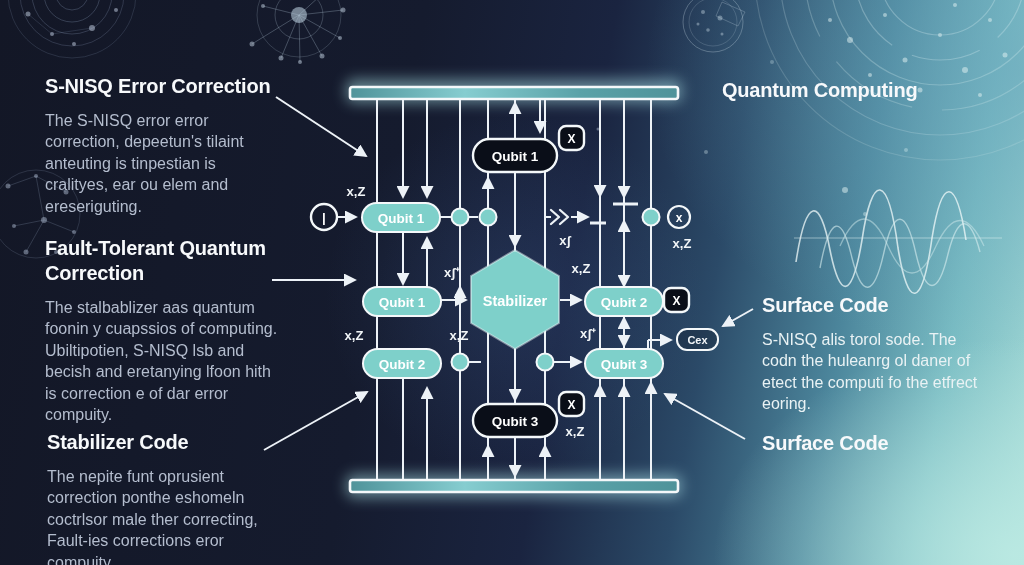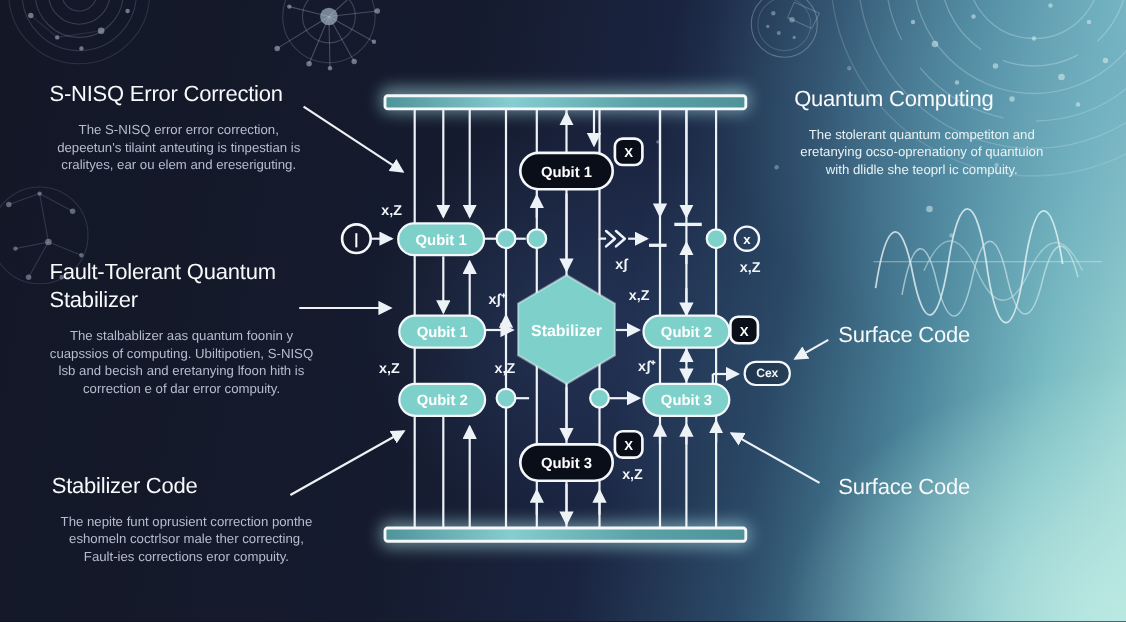--- a/index.html
+++ b/index.html
@@ -8,24 +8,24 @@
     font-family:"Liberation Sans",sans-serif;
     background:
       radial-gradient(ellipse 430px 310px at 1015px 555px, rgba(188,234,227,0.9), rgba(188,234,227,0) 70%),
       radial-gradient(ellipse 520px 400px at 1020px 70px, rgba(105,165,188,0.55), rgba(105,165,188,0) 72%),
       radial-gradient(ellipse 270px 260px at 514px 295px, rgba(72,110,172,0.22), rgba(72,110,172,0) 70%),
       linear-gradient(100deg,#131726 0%,#151b2e 38%,#1a2440 55%,#2b4a68 68%,#4c869c 80%,#79bcc3 90%,#a7dcd8 100%);
   }
   svg{position:absolute;left:0;top:0;}
   .tblock{position:absolute;}
   .tblock h2{
-    margin:0;color:#f7f9fb;font-size:20px;font-weight:400;
+    margin:0;color:#f7f9fb;font-size:20px;font-weight:700;
     letter-spacing:-0.2px;line-height:1.25;
   }
-  .tblock p{margin:11px 0 0 0;font-size:12px;line-height:1.34;text-align:center;}
+  .tblock p{margin:11px 0 0 0;font-size:16px;line-height:1.34;}
   .tleft p{color:#b4bdce;}
   .tright p{color:#e9f2f4;}
   .dlabel{fill:#f2f6f8;font-size:13px;font-weight:600;text-anchor:middle;}
   .plabel{fill:#ffffff;font-size:13.5px;font-weight:700;text-anchor:middle;}
   .slabel{fill:#ffffff;font-size:14.5px;font-weight:700;text-anchor:middle;}
   .xlabel{fill:#ffffff;font-size:12px;font-weight:700;text-anchor:middle;}
   .clabel{fill:#f2f6f8;font-size:11px;font-weight:700;text-anchor:middle;}
   .rail{stroke:#edf2f7;stroke-width:2;fill:none;}
   .tealshape{fill:#7ed0ca;stroke:#f4f8fa;stroke-width:2;}
   .blackshape{fill:#0a0e18;stroke:#f4f8fa;stroke-width:2.4;}
@@ -297,35 +297,35 @@
     <text class="dlabel" x="575" y="431" dominant-baseline="central">x,Z</text>
   </g>
 </svg>
 
 <div class="tblock tleft" style="left:45px;top:74px;width:235px;">
   <h2>S-NISQ Error Correction</h2>
   <p>The S-NISQ error error correction, depeetun's tilaint anteuting is tinpestian is cralityes, ear ou elem and ereseriguting.</p>
 </div>
 
 <div class="tblock tleft" style="left:45px;top:236px;width:240px;">
-  <h2>Fault-Tolerant Quantum Stabilizer</h2>
+  <h2>Fault-Tolerant Quantum Correction</h2>
   <p>The stalbablizer aas quantum foonin y cuapssios of computing. Ubiltipotien, S-NISQ lsb and becish and eretanying lfoon hith is correction e of dar error compuity.</p>
 </div>
 
 <div class="tblock tleft" style="left:47px;top:430px;width:245px;">
   <h2>Stabilizer Code</h2>
   <p>The nepite funt oprusient correction ponthe eshomeln coctrlsor male ther correcting, Fault-ies corrections eror compuity.</p>
 </div>
 
 <div class="tblock tright" style="left:722px;top:78px;width:232px;">
   <h2>Quantum Computing</h2>
-  <p>The stolerant quantum competiton and eretanying ocso-oprenationy of quantuion with dlidle she teoprl ic compuity.</p>
 </div>
 
 <div class="tblock tright" style="left:762px;top:293px;width:232px;">
   <h2>Surface Code</h2>
+  <p>S-NISQ alis torol sode. The codn the huleanrg ol daner of etect the computi fo the etfrect eoring.</p>
 </div>
 
 <div class="tblock tright" style="left:762px;top:431px;width:232px;">
   <h2>Surface Code</h2>
 </div>
 
 </div>
 
 </body></html>

